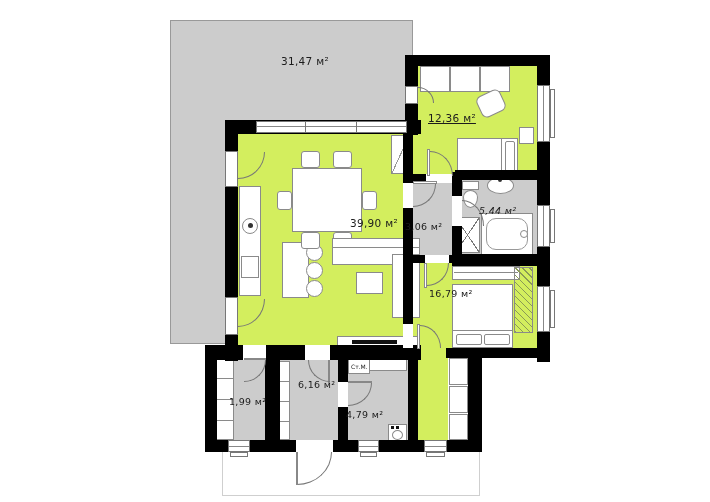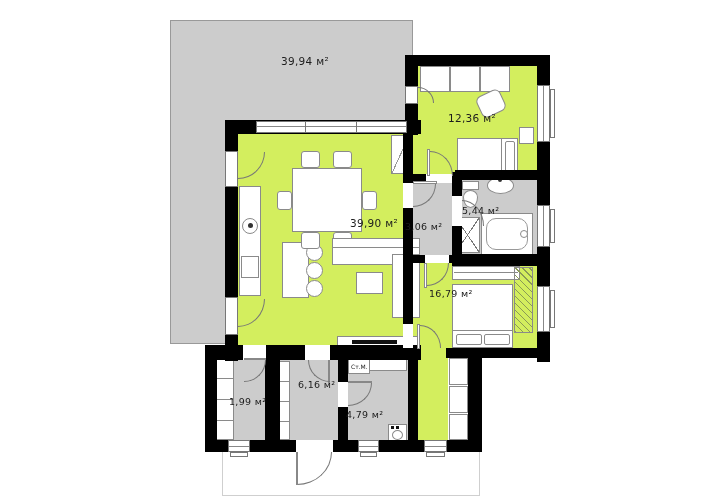--- a/index.html
+++ b/index.html
@@ -184,24 +184,24 @@
   <div class="abs" style="left:244px;top:358px;width:22px;height:2px;background:#888;"></div>
   <div class="abs arc arc-br" style="left:244px;top:360px;width:22px;height:22px;"></div>
   <div class="abs" style="left:328px;top:360px;width:2px;height:23px;background:#888;"></div>
   <div class="abs arc arc-bl" style="left:308px;top:360px;width:22px;height:22px;"></div>
   <div class="abs" style="left:348px;top:381px;width:24px;height:2px;background:#888;"></div>
   <div class="abs arc arc-br" style="left:348px;top:383px;width:24px;height:23px;"></div>
   <div class="abs arc arc-tr" style="left:462px;top:200px;width:22px;height:26px;"></div>
 
   <div class="abs porch" style="left:222px;top:452px;width:258px;height:44px;"></div>
 
-  <span class="abs label" style="left:281px;top:55px;">39,94 м²</span>
-  <span class="abs label" style="left:448px;top:112px;">12,36 м²</span>
+  <span class="abs label" style="left:281px;top:55px;">31,47 м²</span>
+  <span class="abs label" style="left:428px;top:112px;text-decoration:underline;">12,36 м²</span>
   <span class="abs label" style="left:350px;top:217px;text-align:center;">39,90 м²</span>
   <span class="abs label label-sm" style="left:405px;top:221px;">3,06 м²</span>
-  <span class="abs label label-sm" style="left:462px;top:205px;">5,44 м²</span>
+  <span class="abs label label-sm" style="left:479px;top:205px;font-style:italic;">5,44 м²</span>
   <span class="abs label label-sm" style="left:429px;top:288px;">16,79 м²</span>
   <span class="abs label label-sm" style="left:229px;top:396px;">1,99 м²</span>
   <span class="abs label label-sm" style="left:298px;top:379px;">6,16 м²</span>
   <span class="abs label label-sm" style="left:346px;top:409px;">4,79 м²</span>
   <span class="abs label label-xs" style="left:351px;top:363px;">Ст.М.</span>
 
 </div>
 
 </body></html>

